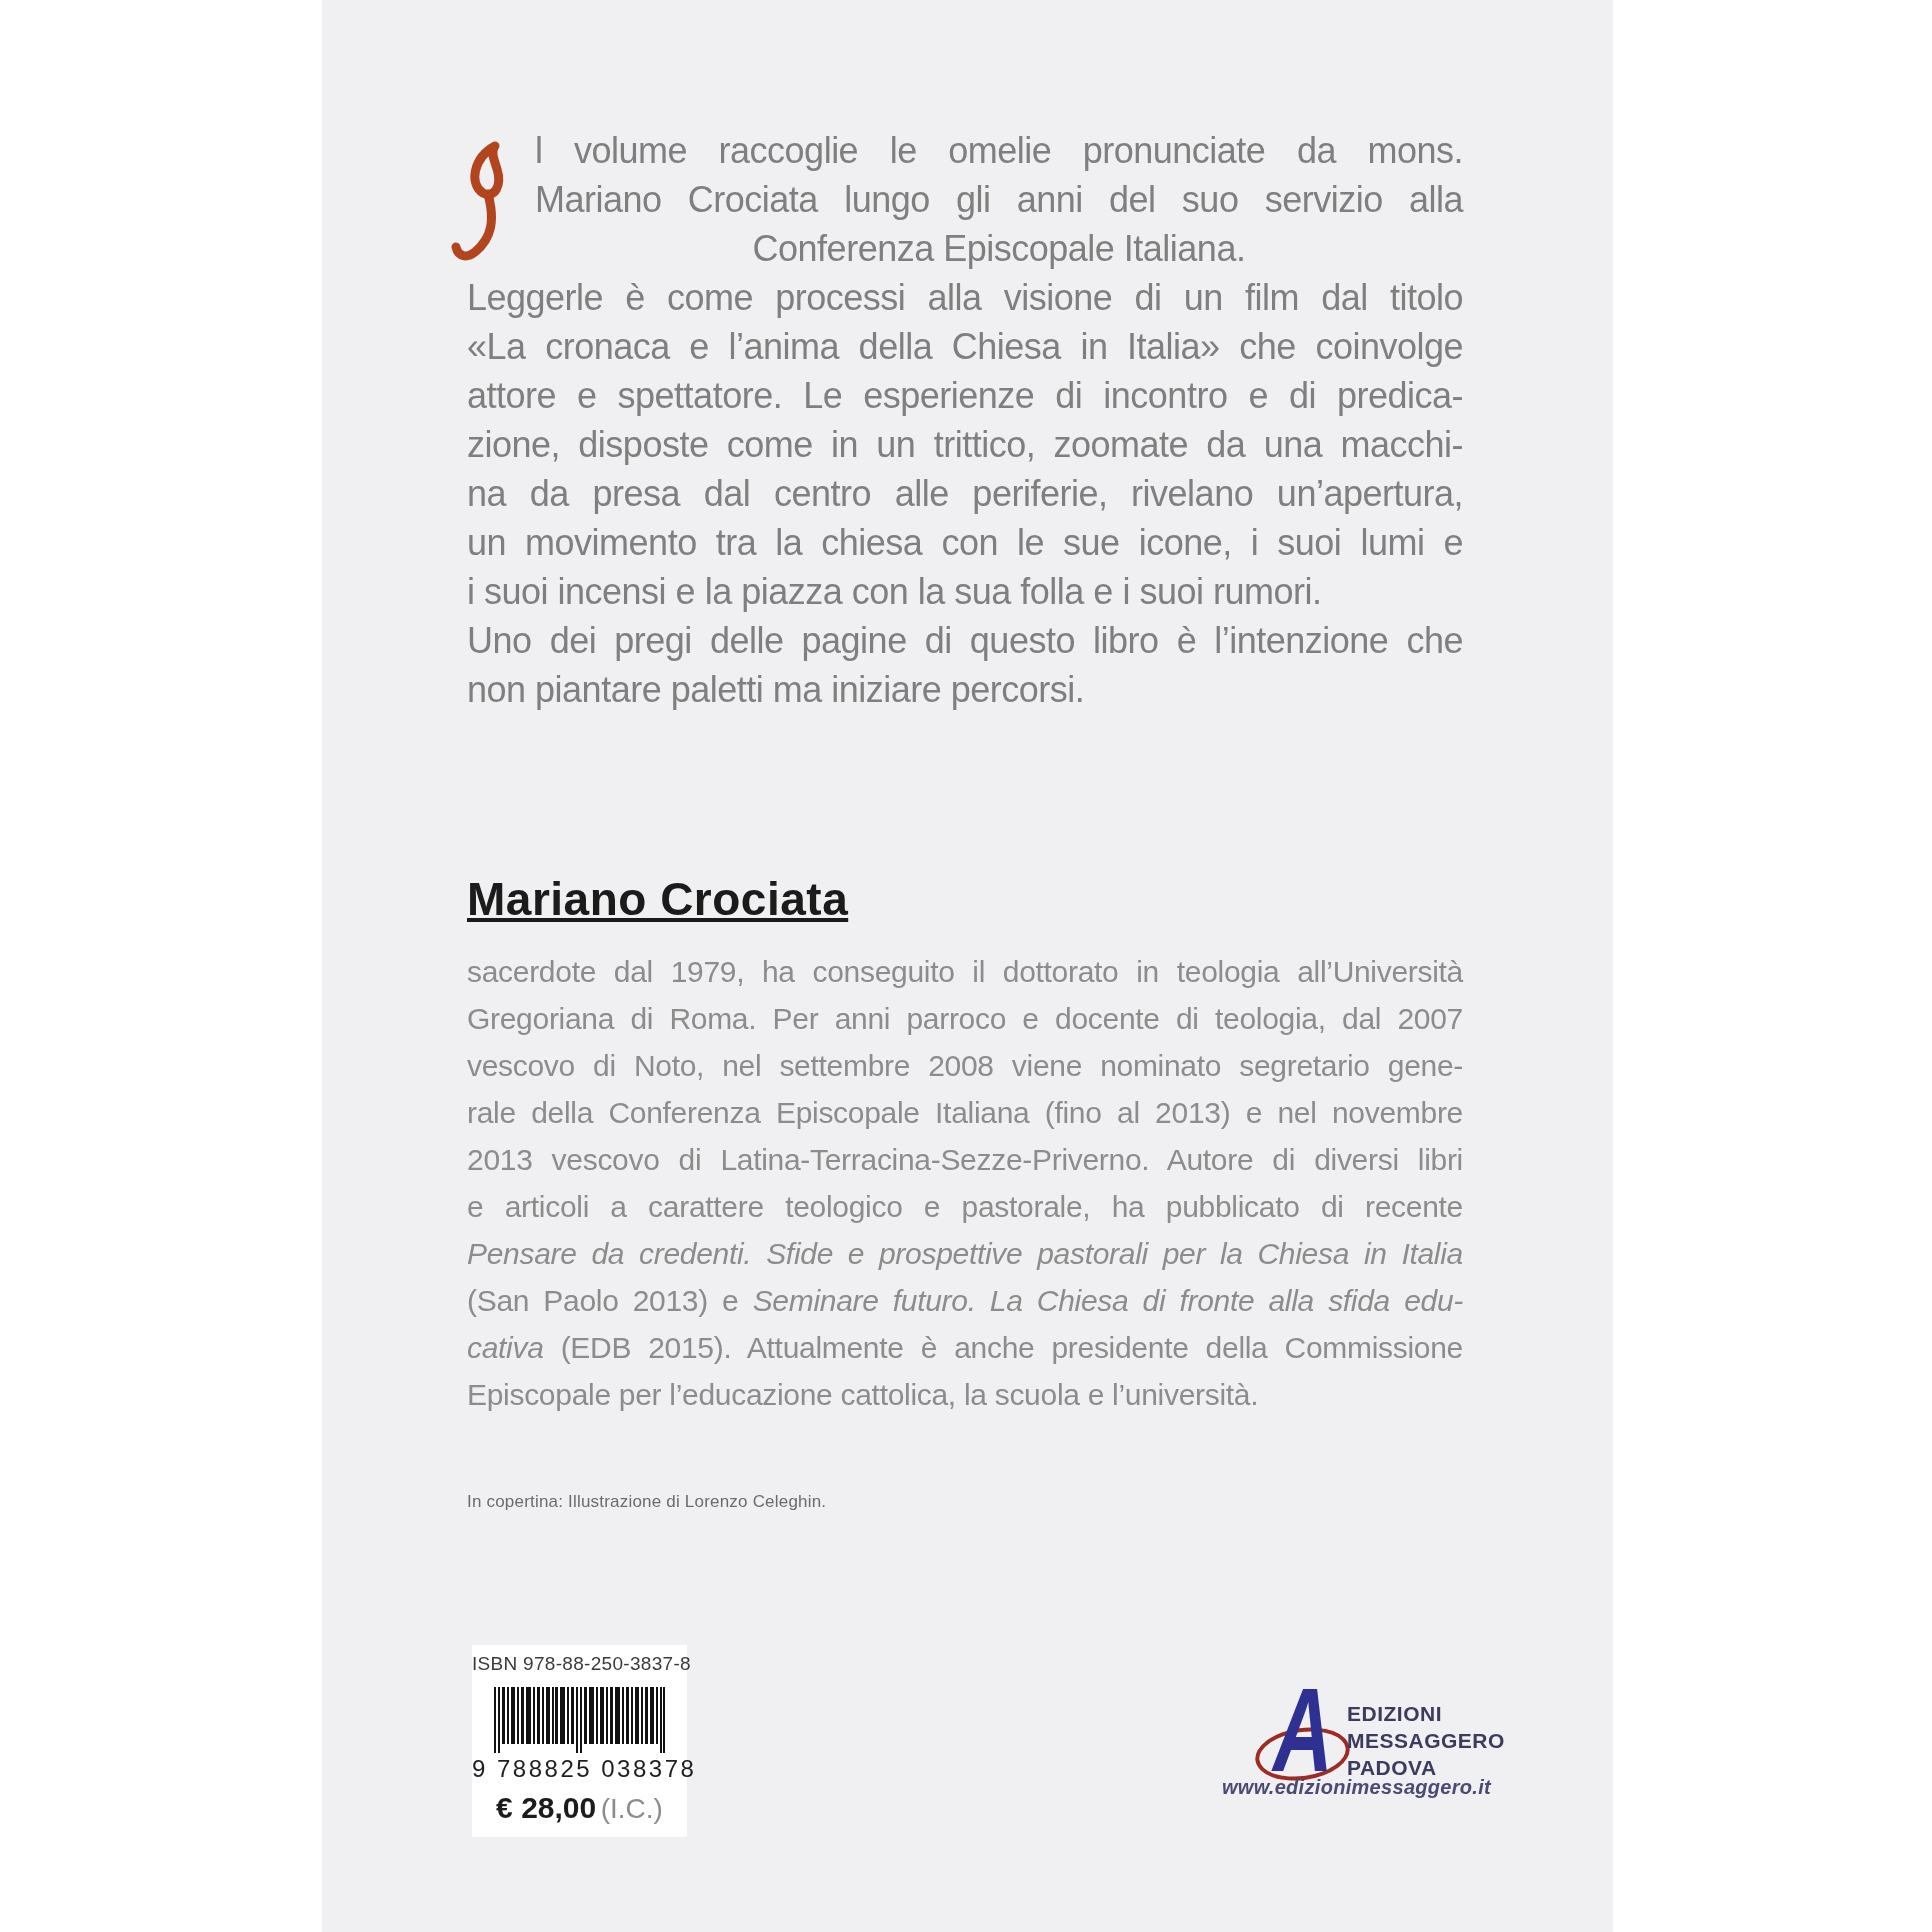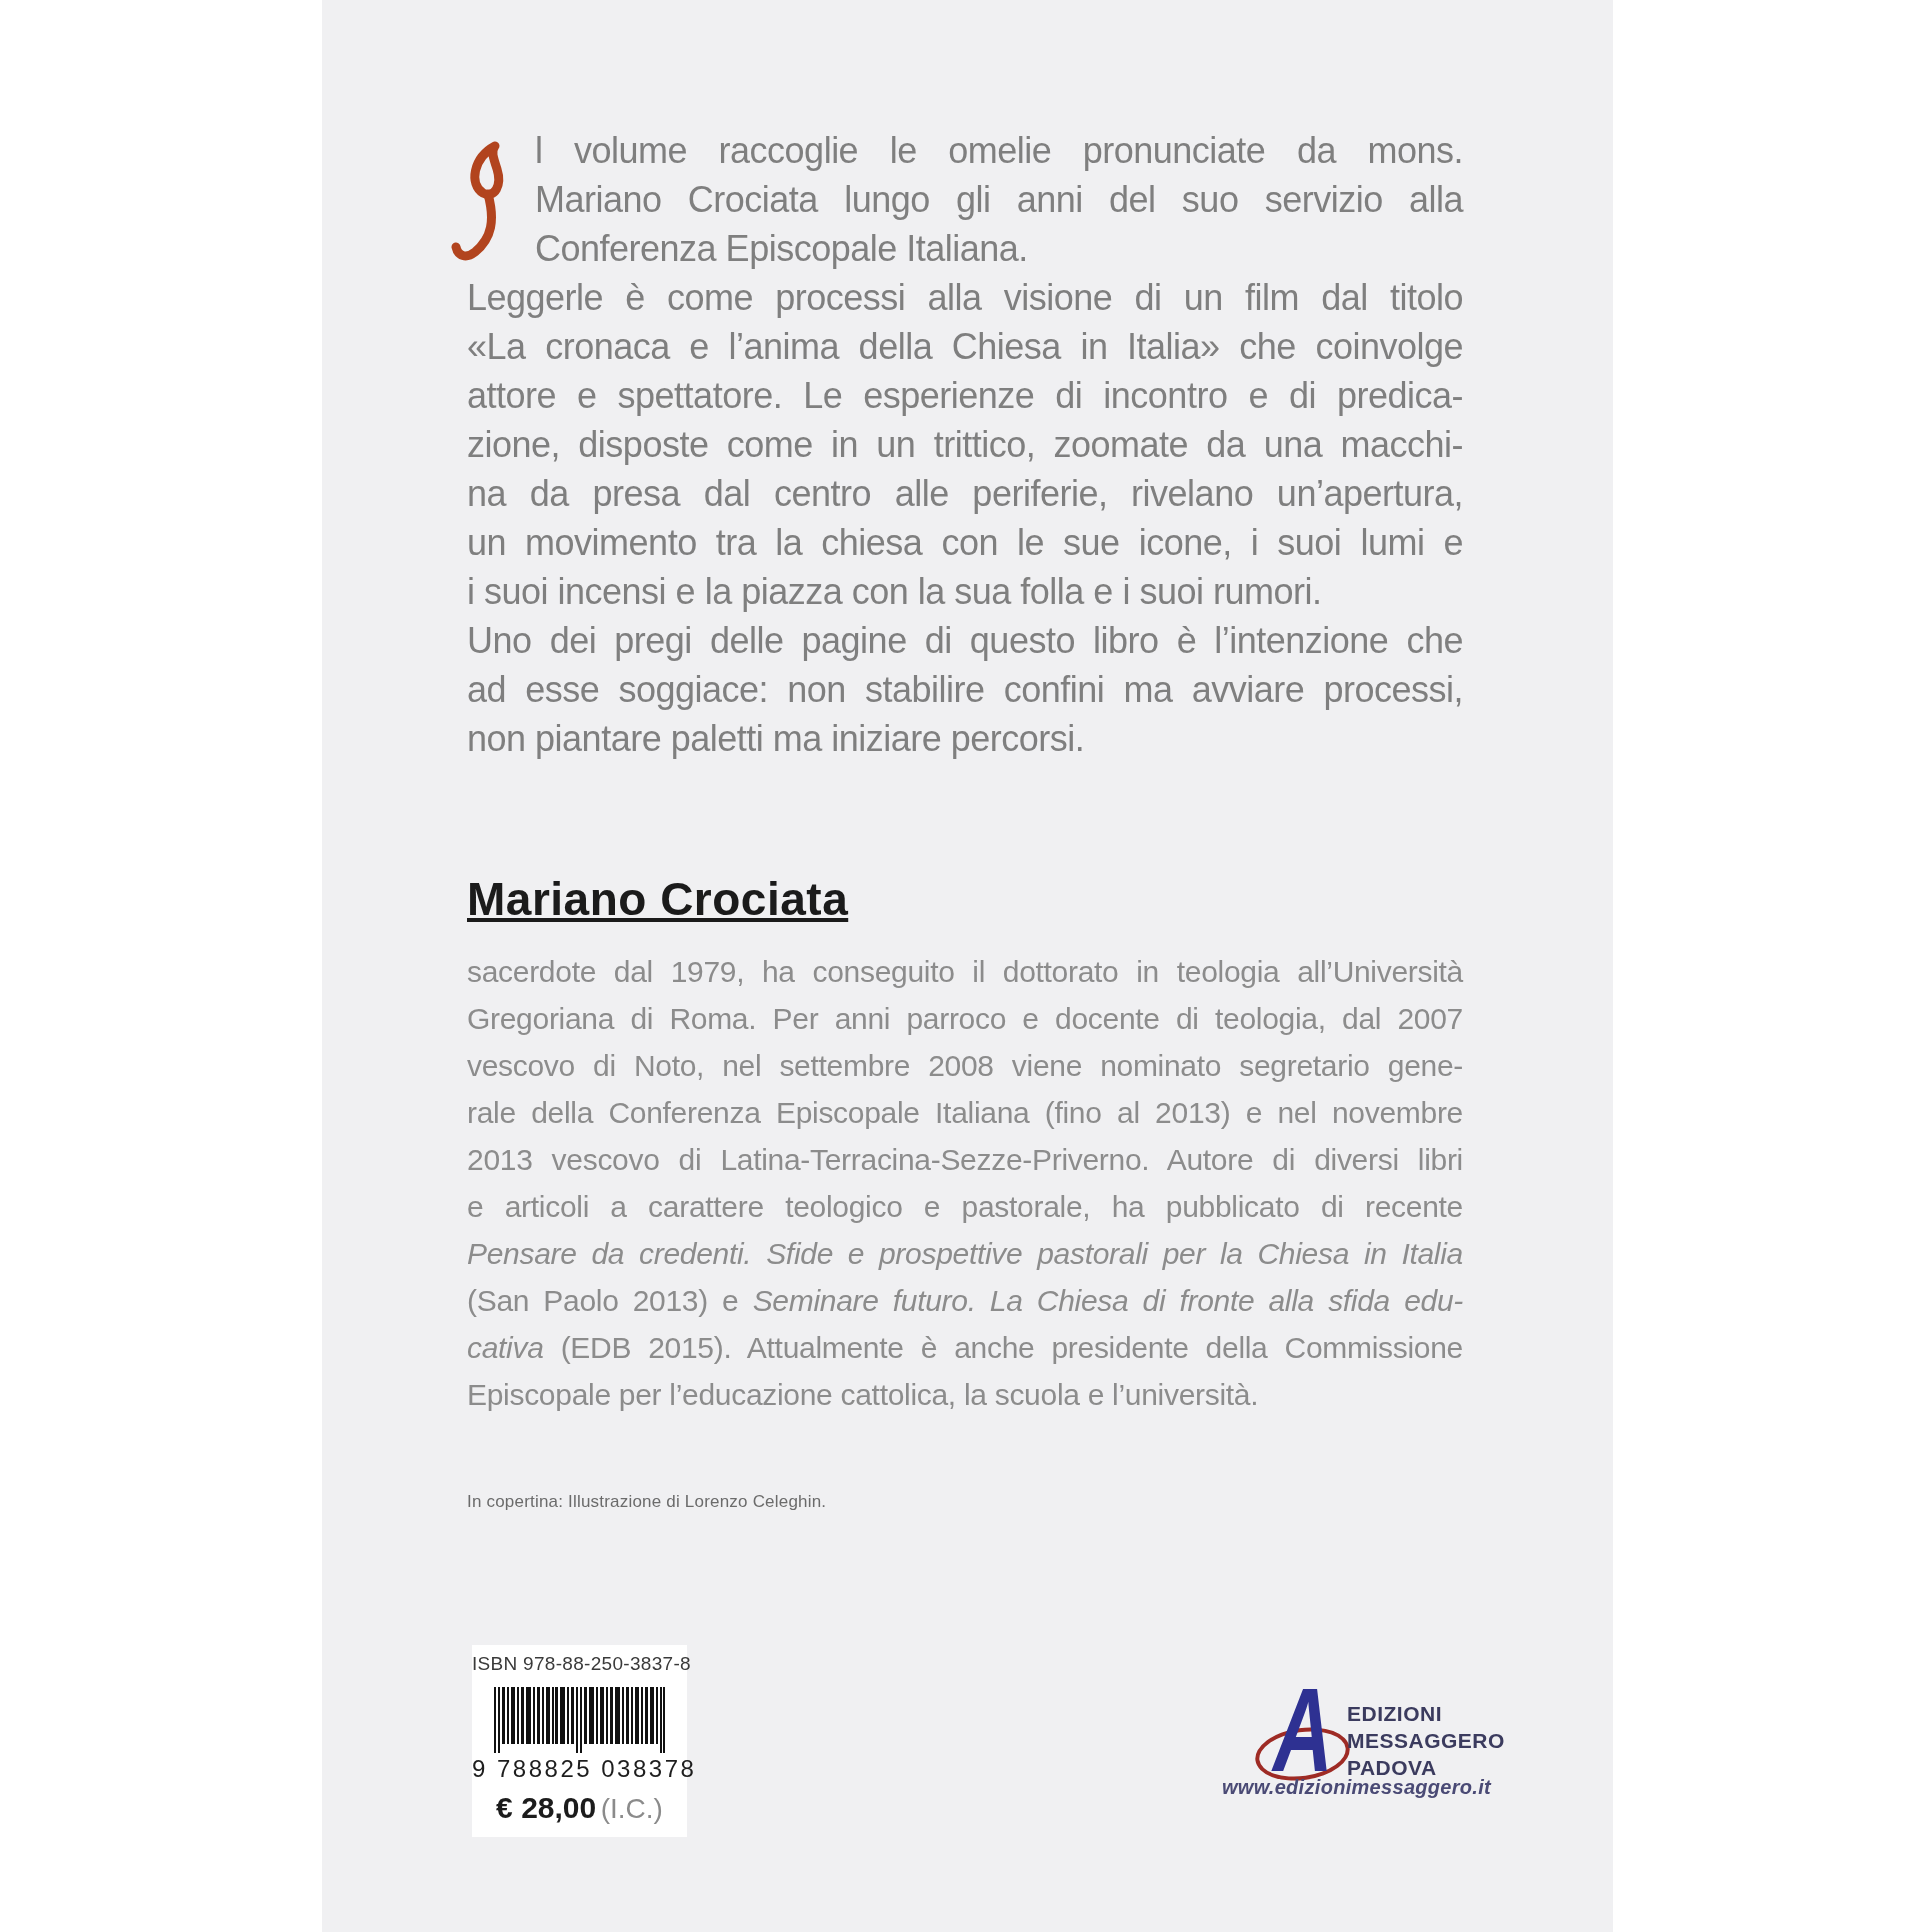--- a/index.html
+++ b/index.html
@@ -5,21 +5,21 @@
   html,body{margin:0;padding:0;background:#ffffff;}
   .page{position:relative;width:1932px;height:1932px;background:#ffffff;overflow:hidden;
         font-family:"Liberation Sans", sans-serif;}
   .cover{position:absolute;left:322px;top:0;width:1291px;height:1932px;background:#f0f0f2;}
 
   
   .body-block{position:absolute;left:145px;top:126px;width:996px;
               font-size:36px;line-height:49px;letter-spacing:-0.5px;color:#7f7f7f;}
   .tline{min-height:49px;}
   .just{text-align:justify;text-align-last:justify;}
-  .ind{margin-left:68px;}
+  .ind{margin-left:68px;text-align:center;}
   .it{font-style:italic;}
 
   .drop-cap{position:absolute;left:121px;top:138px;width:70px;height:126px;}
 
   
   .author-heading{position:absolute;left:145px;top:872px;font-size:46px;font-weight:bold;
                   color:#1b1b1b;letter-spacing:0.5px;text-decoration:underline;}
   .bio-block{position:absolute;left:145px;top:948px;width:996px;
              font-size:30px;line-height:47px;letter-spacing:-0.3px;color:#8c8c8c;}
   .bio-block .tline{min-height:47px;}
@@ -63,21 +63,20 @@
         <div class="tline just ind"><span>Mariano Crociata lungo gli anni del suo servizio alla</span></div>
         <div class="tline ind"><span>Conferenza Episcopale Italiana.</span></div>
         <div class="tline just"><span>Leggerle è come processi alla visione di un film dal titolo</span></div>
         <div class="tline just"><span>«La cronaca e l’anima della Chiesa in Italia» che coinvolge</span></div>
         <div class="tline just"><span>attore e spettatore. Le esperienze di incontro e di predica-</span></div>
         <div class="tline just"><span>zione, disposte come in un trittico, zoomate da una macchi-</span></div>
         <div class="tline just"><span>na da presa dal centro alle periferie, rivelano un’apertura,</span></div>
         <div class="tline just"><span>un movimento tra la chiesa con le sue icone, i suoi lumi e</span></div>
         <div class="tline"><span>i suoi incensi e la piazza con la sua folla e i suoi rumori.</span></div>
         <div class="tline just"><span>Uno dei pregi delle pagine di questo libro è l’intenzione che</span></div>
-        <div class="tline just"><span>ad esse soggiace: non stabilire confini ma avviare processi,</span></div>
         <div class="tline"><span>non piantare paletti ma iniziare percorsi.</span></div>
       </div>
 
     <div class="author-heading">Mariano Crociata</div>
 
     <div class="bio-block">
         <div class="tline just"><span>sacerdote dal 1979, ha conseguito il dottorato in teologia all’Università</span></div>
         <div class="tline just"><span>Gregoriana di Roma. Per anni parroco e docente di teologia, dal 2007</span></div>
         <div class="tline just"><span>vescovo di Noto, nel settembre 2008 viene nominato segretario gene-</span></div>
         <div class="tline just"><span>rale della Conferenza Episcopale Italiana (fino al 2013) e nel novembre</span></div>

